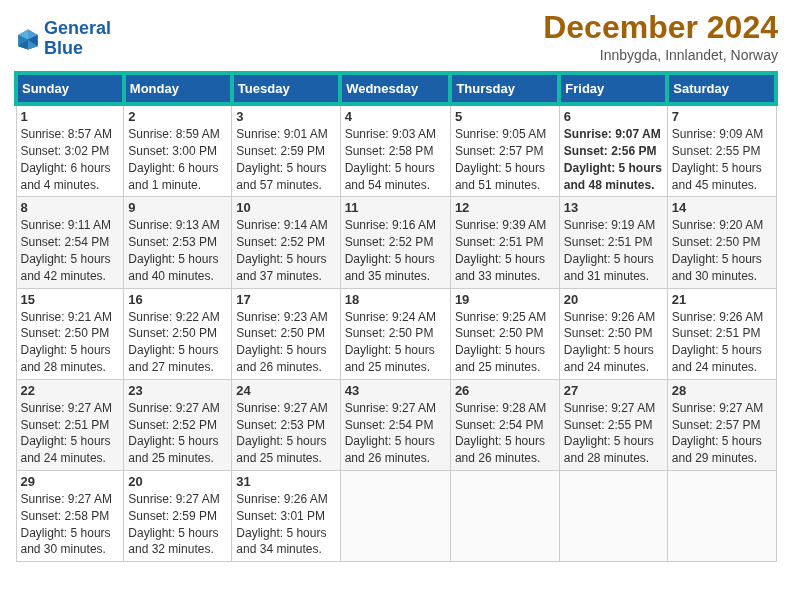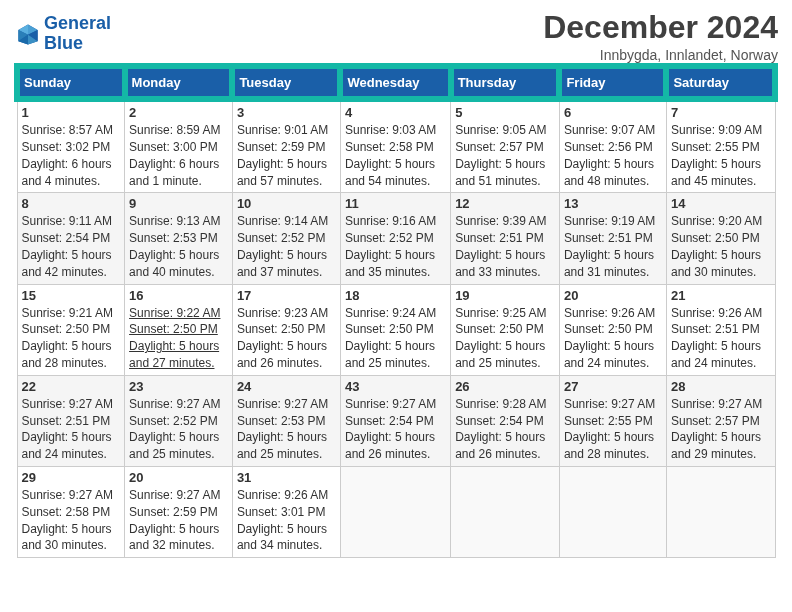--- a/index.html
+++ b/index.html
@@ -10,21 +10,22 @@
       height: 612px;
       overflow: hidden;
     }
     .container {
       width: 792px;
       padding: 10px 14px 10px 14px;
     }
     .header-area {
       display: flex;
       justify-content: space-between;
-      align-items: flex-start;
+      align-items: center;
+      margin-bottom: 8px;
     }
     .logo {
       display: flex;
       align-items: center;
       margin-top: 4px;
     }
     .logo-text {
       font-size: 18px;
       font-weight: bold;
       color: #333;
@@ -35,41 +36,41 @@
       width: 24px;
       height: 24px;
       margin-left: 2px;
     }
     .title-area {
       text-align: right;
     }
     .month-title {
       font-size: 32px;
       font-weight: bold;
-      color: #404040;
+      color: #a16207;
       line-height: 1.1;
     }
     .location {
       font-size: 14px;
       color: #555;
       margin-top: 2px;
     }
     .calendar {
       width: 100%;
       border-collapse: collapse;
       font-size: 10.5px;
     }
     .calendar th {
       background: #1a5fa8;
       color: #fff;
       font-size: 13px;
       font-weight: bold;
       padding: 6px 4px;
       text-align: left;
-      border: 6px solid #14b8a6;
+      border: 4px solid #14b8a6;
     }
     .calendar td {
       border: 1px solid #ccc;
       vertical-align: top;
       padding: 3px 4px;
       width: 113px;
       height: 88px;
       background: #fff;
     }
     .calendar tr:nth-child(even) td {
@@ -161,21 +162,21 @@
           </td>
           <td>
             <span class="day-num">5</span>
             <div class="day-info" style="white-space: pre-line;">Sunrise: 9:05 AM
 Sunset: 2:57 PM
 Daylight: 5 hours
 and 51 minutes.</div>
           </td>
           <td>
             <span class="day-num">6</span>
-            <div class="day-info" style="white-space: pre-line;">Sunrise: 9:07 AM
+            <div class="day-info" style="white-space: pre-line; font-weight: bold;">Sunrise: 9:07 AM
 Sunset: 2:56 PM
 Daylight: 5 hours
 and 48 minutes.</div>
           </td>
           <td>
             <span class="day-num">7</span>
             <div class="day-info" style="white-space: pre-line;">Sunrise: 9:09 AM
 Sunset: 2:55 PM
 Daylight: 5 hours
 and 45 minutes.</div>
@@ -235,21 +236,21 @@
         <tr>
           <td>
             <span class="day-num">15</span>
             <div class="day-info" style="white-space: pre-line;">Sunrise: 9:21 AM
 Sunset: 2:50 PM
 Daylight: 5 hours
 and 28 minutes.</div>
           </td>
           <td>
             <span class="day-num">16</span>
-            <div class="day-info" style="white-space: pre-line; text-decoration: underline;">Sunrise: 9:22 AM
+            <div class="day-info" style="white-space: pre-line;">Sunrise: 9:22 AM
 Sunset: 2:50 PM
 Daylight: 5 hours
 and 27 minutes.</div>
           </td>
           <td>
             <span class="day-num">17</span>
             <div class="day-info" style="white-space: pre-line;">Sunrise: 9:23 AM
 Sunset: 2:50 PM
 Daylight: 5 hours
 and 26 minutes.</div>

